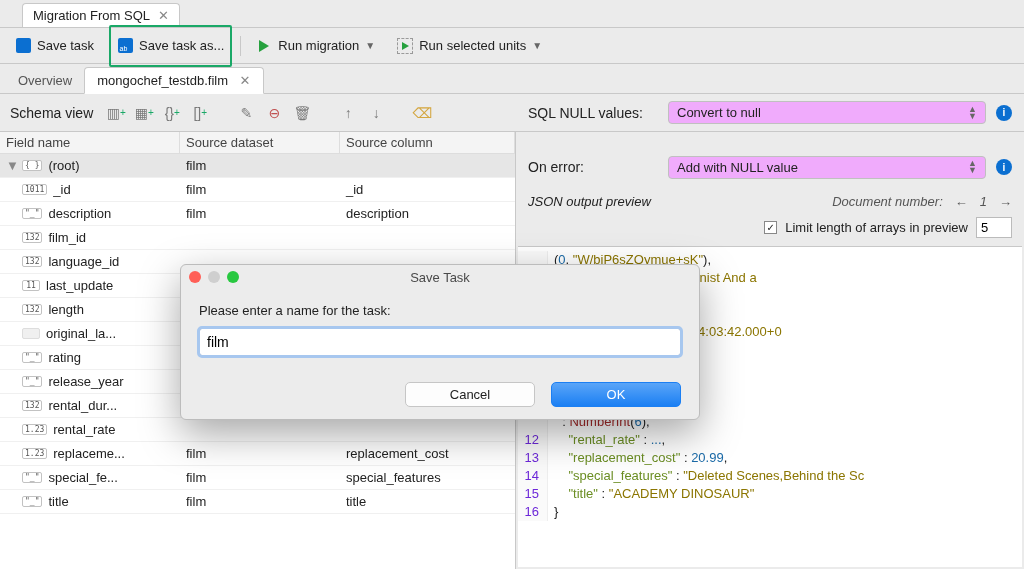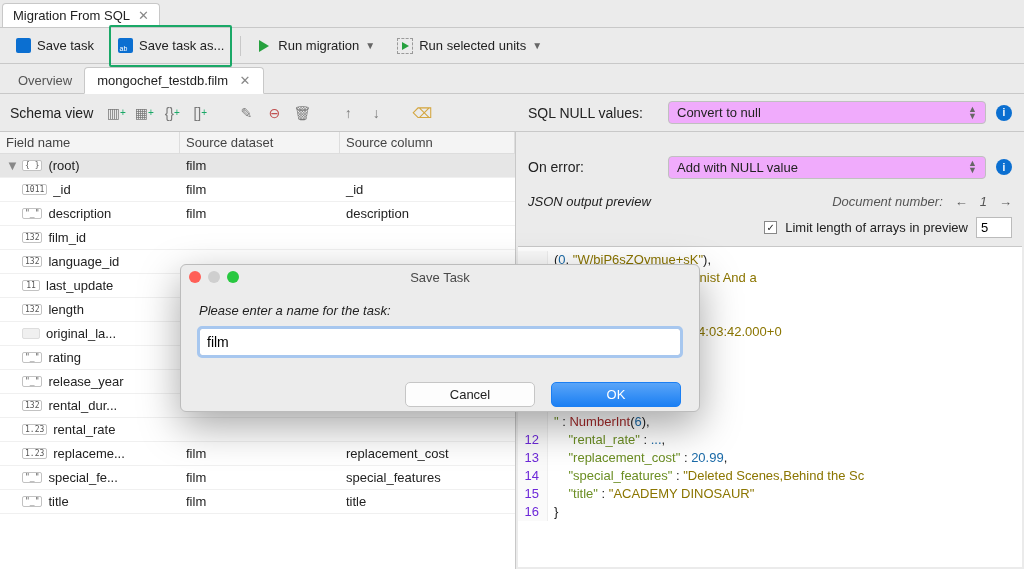--- a/index.html
+++ b/index.html
@@ -1,19 +1,19 @@
 <!DOCTYPE html>
 <html><head>
 <meta charset="utf-8">
 <style>
 * { box-sizing: border-box; margin: 0; padding: 0; font-family: -apple-system, "Helvetica Neue", Arial, sans-serif; font-size: 13px; }
 body { background: #ebebeb; width: 1024px; height: 569px; overflow: hidden; position: relative; color: #222; }
 
 
-.top-tabs { height: 28px; background: #ebebeb; border-bottom: 1px solid #c8c8c8; display: flex; align-items: flex-end; padding-left: 2px; }
+.top-tabs { height: 28px; background: #ebebeb; border-bottom: 1px solid #c8c8c8; display: flex; align-items: flex-end; padding-left: 22px; }
 .top-tab { background: #fff; border: 1px solid #c8c8c8; border-bottom: none; border-radius: 4px 4px 0 0; padding: 4px 10px; display: flex; align-items: center; gap: 8px; }
 .top-tab .x { color: #888; }
 
 
 .toolbar { height: 36px; background: #ebebeb; border-bottom: 1px solid #c8c8c8; display: flex; align-items: center; padding: 0 8px; gap: 8px; }
 .tbtn { display: flex; align-items: center; gap: 6px; padding: 3px 7px; border-radius: 3px; }
 .highlight-btn { border: 2px solid #1aa867; padding: 11px 6px; border-radius: 2px; }
 .tbtn .ico { width: 16px; height: 16px; display: inline-flex; align-items: center; justify-content: center; }
 .save-icon { background: #0b6fd1; width: 15px; height: 15px; border-radius: 2px; position: relative; }
 .save-icon::after { content: "ab"; color: #fff; font-size: 7px; position: absolute; bottom: 1px; left: 2px; }
@@ -83,23 +83,23 @@
 
 .modal { position: absolute; left: 180px; top: 264px; width: 520px; background: #ececec; border: 1px solid #bcbcbc; border-radius: 6px; box-shadow: 0 14px 40px rgba(0,0,0,0.35); }
 .modal-titlebar { height: 24px; display: flex; align-items: center; padding: 0 8px; position: relative; }
 .tl-dots { display: flex; gap: 7px; }
 .dot { width: 12px; height: 12px; border-radius: 50%; }
 .dot.r { background: #ff5f57; }
 .dot.y { background: #cfcfcf; }
 .dot.g { background: #28c840; }
 .modal-title { position: absolute; left: 0; right: 0; text-align: center; font-size: 13px; color: #4a4a4a; }
 .modal-body { padding: 14px 18px 10px; }
-.modal-body p { font-size: 13px; margin-bottom: 10px; font-style: italic; }
+.modal-body p { font-size: 13px; margin-bottom: 10px; }
 .modal-body input { width: 100%; padding: 5px 7px; font-size: 14px; border: 1px solid #bbb; border-radius: 3px; outline: 3px solid #a7c7ef; outline-offset: -1px; }
-.modal-buttons { display: flex; justify-content: flex-end; gap: 16px; padding: 16px 18px 4px; }
+.modal-buttons { display: flex; justify-content: flex-end; gap: 16px; padding: 16px 18px 12px; }
 .btn { width: 130px; padding: 4px 0; border-radius: 5px; text-align: center; font-size: 13px; }
 .btn.cancel { background: #fdfdfd; border: 1px solid #c6c6c6; }
 .btn.ok { background: linear-gradient(#5aa5f8, #1b7ff3); color: #fff; border: 1px solid #1b7ff3; }
 
 .chk { width: 13px; height: 13px; border: 1px solid #888; display: inline-flex; align-items: center; justify-content: center; font-size: 10px; background: #fff; }
 </style>
 </head>
 <body>
 
 <div class="top-tabs">

